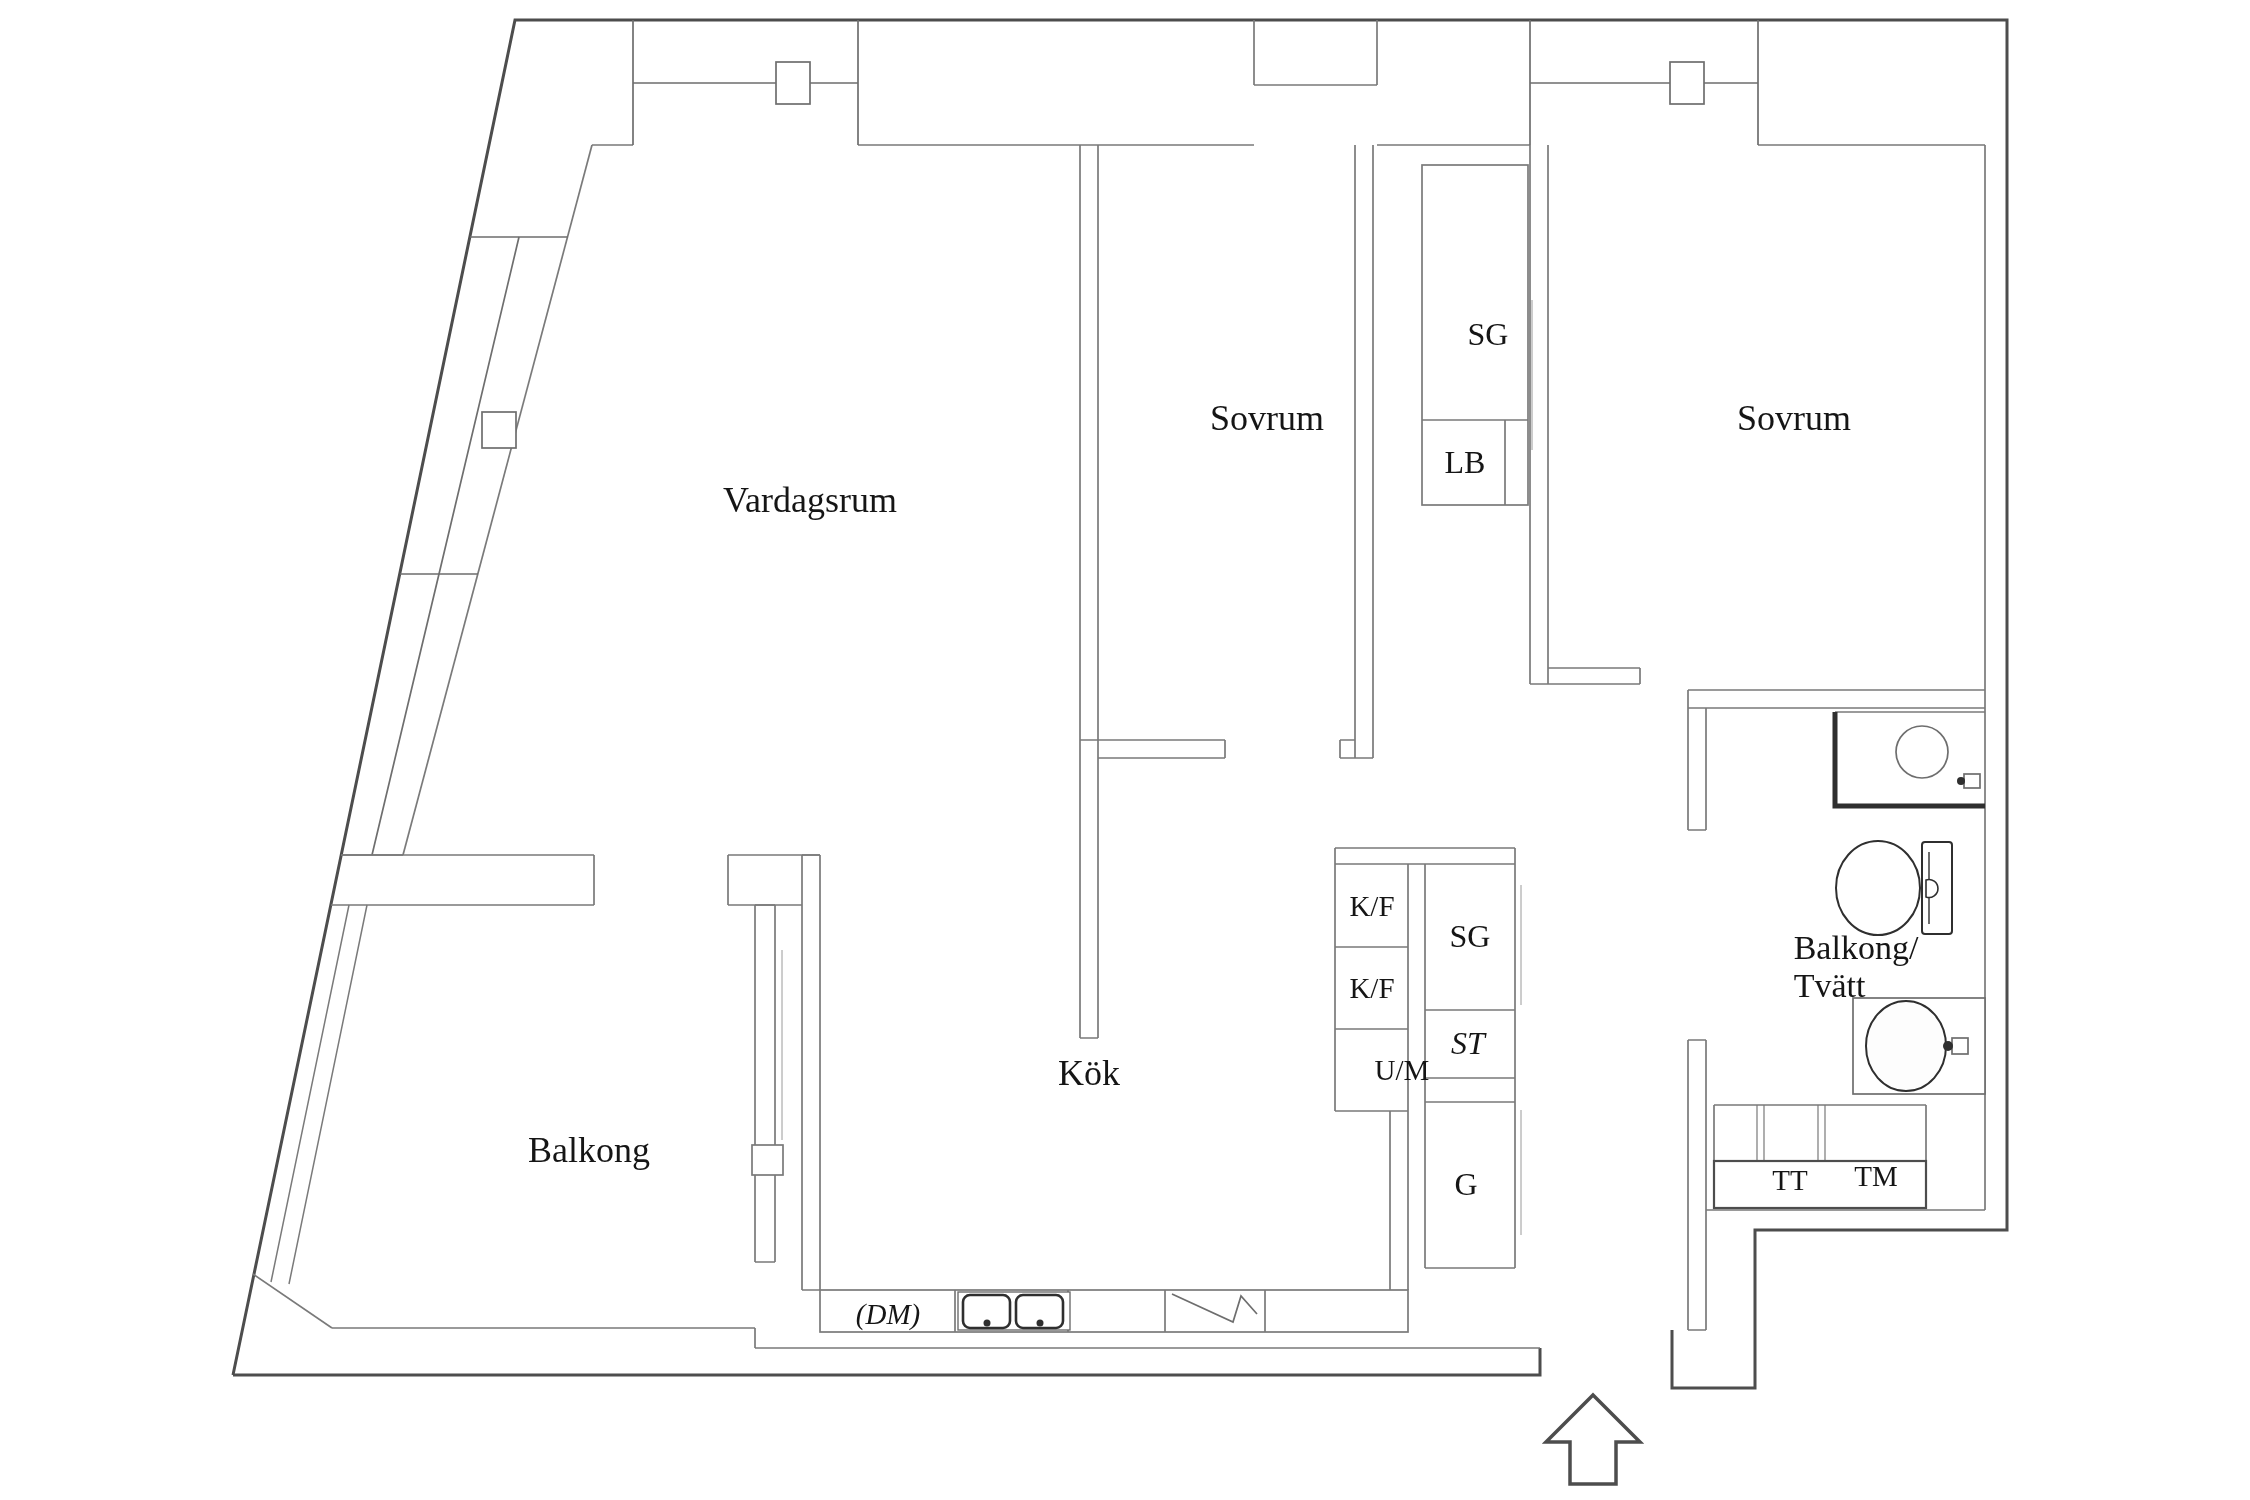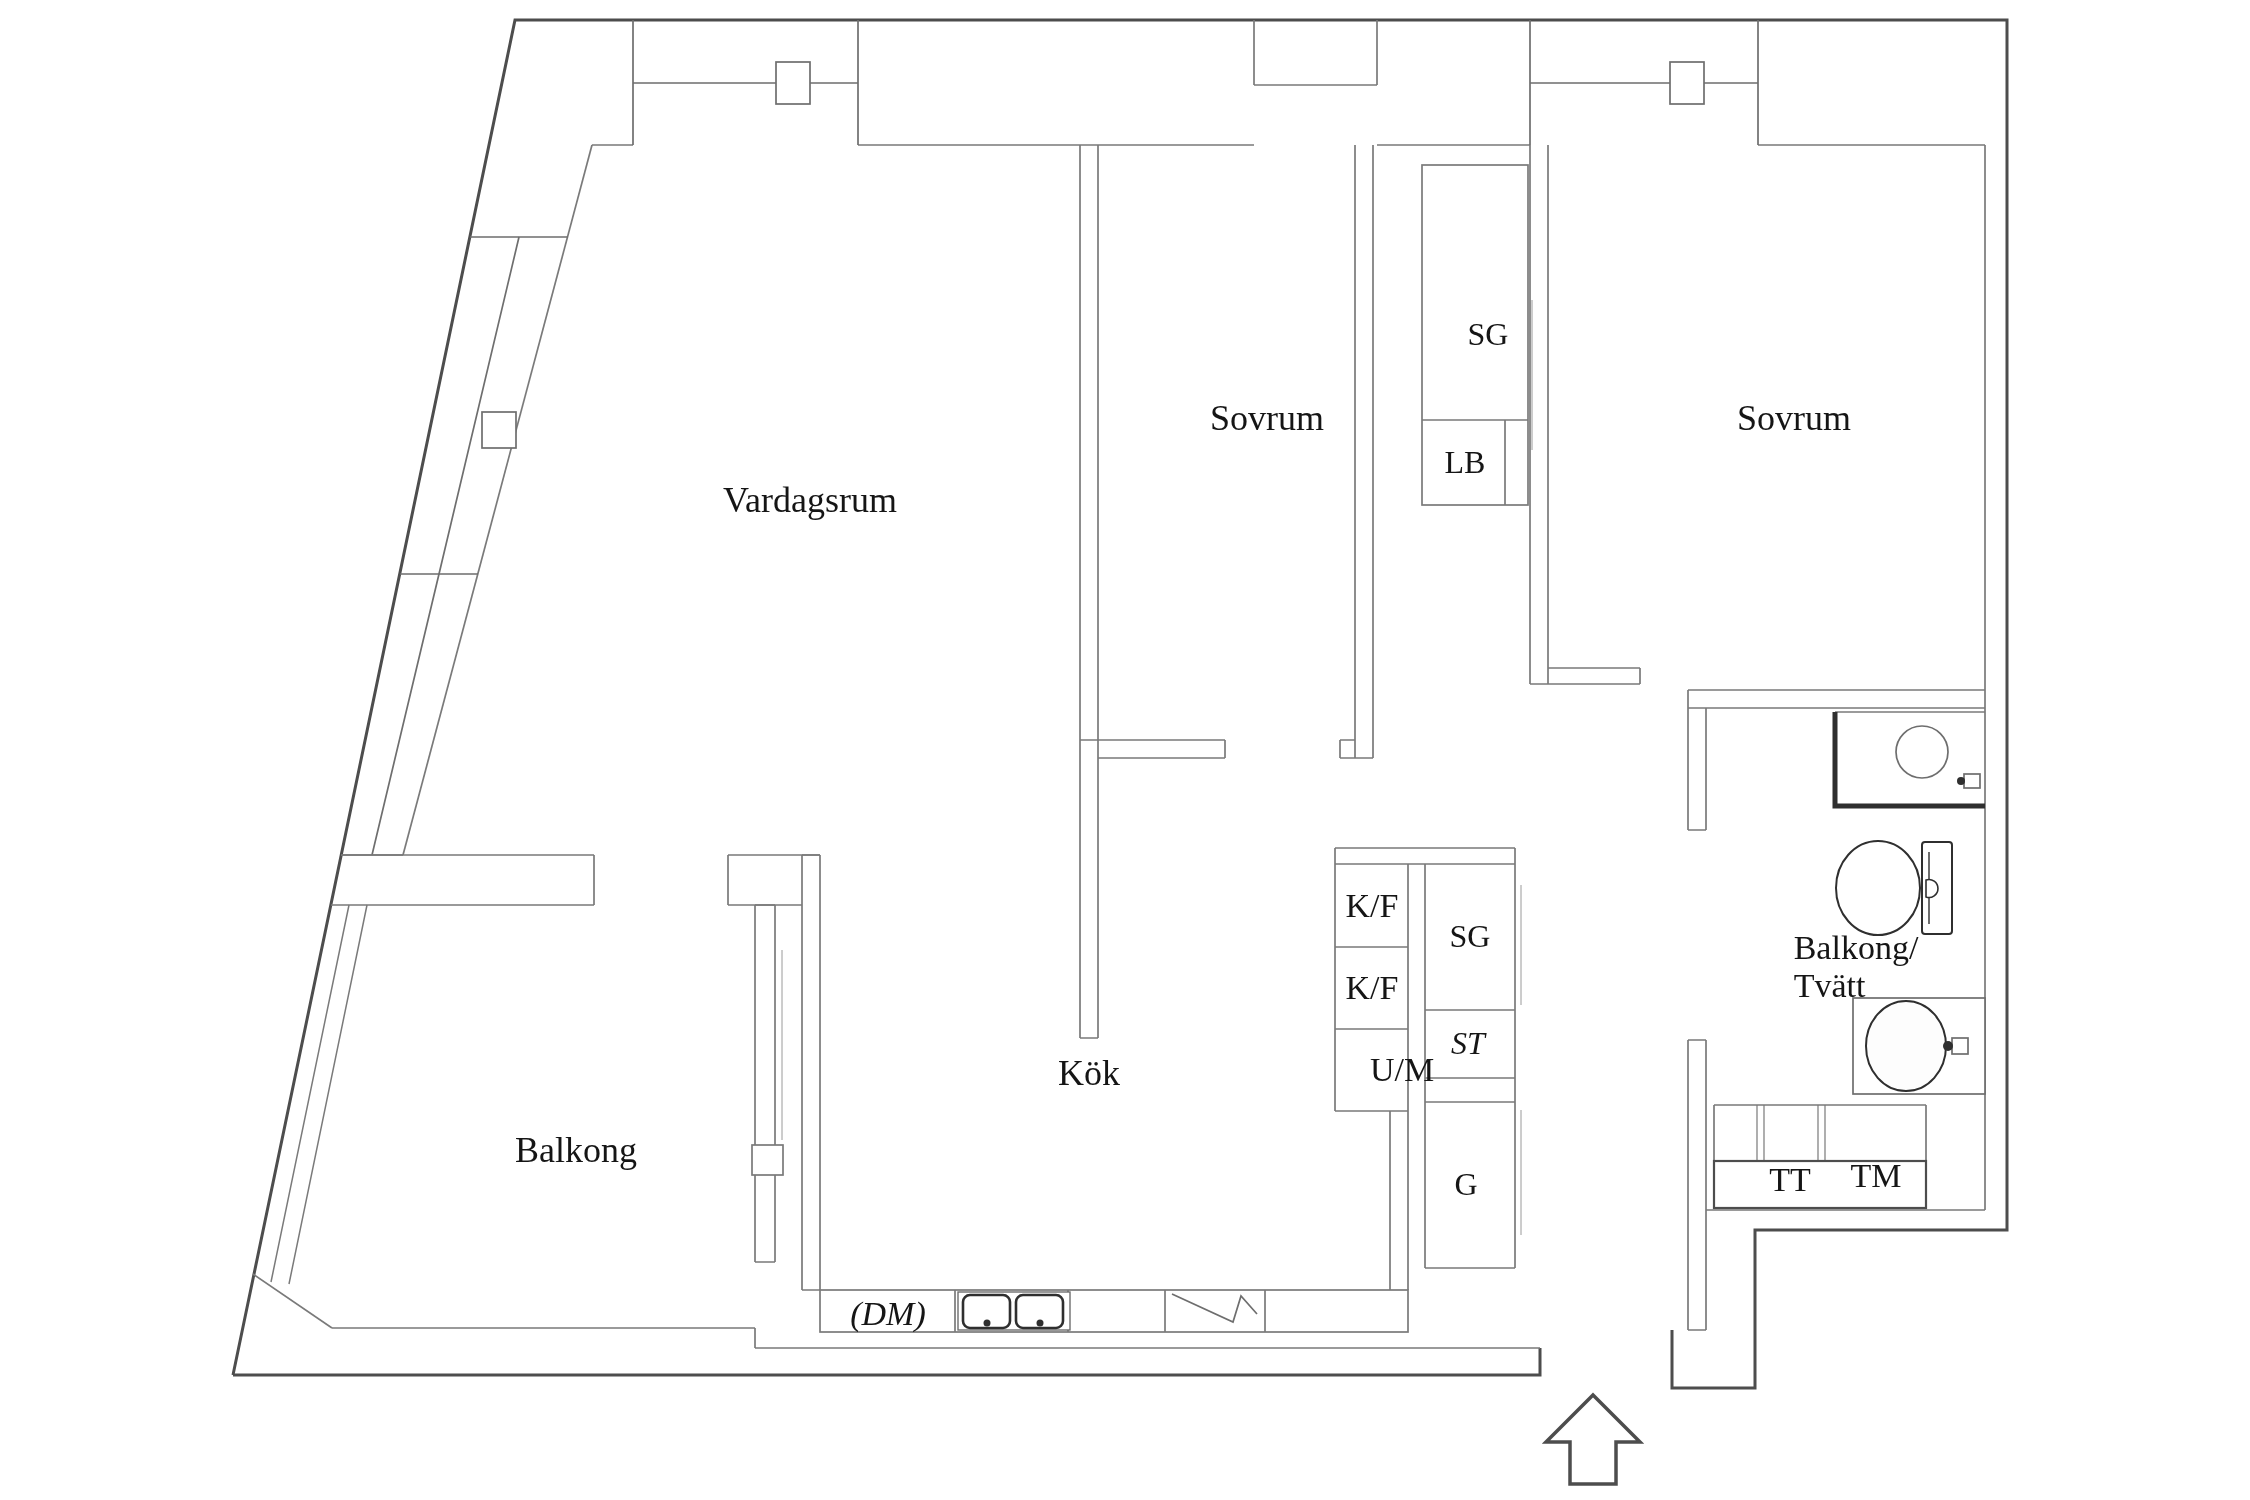--- a/index.html
+++ b/index.html
@@ -6,21 +6,21 @@
     --wall-dark:#4d4d4d; --wall:#6e6e6e; --wall-light:#9a9a9a;
     --fixture:#2f2f2f; --text:#151515; --bg:#ffffff;
   }
   html,body{margin:0;padding:0;background:var(--bg);}
   .plan{position:relative;width:2250px;height:1500px;background:var(--bg);overflow:hidden;
         font-family:"Liberation Serif","DejaVu Serif",serif;}
   .plan svg{position:absolute;left:0;top:0;}
   .lbl{position:absolute;transform:translate(-50%,-50%);color:var(--text);
        font-family:"Liberation Serif","DejaVu Serif",serif;white-space:nowrap;
        text-align:left;line-height:1.12;}
-  .fs36{font-size:36px;} .fs34{font-size:34px;} .fs32{font-size:32px;} .fs30{font-size:34px;}
+  .fs36{font-size:36px;} .fs34{font-size:34px;} .fs32{font-size:32px;} .fs30{font-size:29px;}
 </style>
 </head>
 <body>
 
 <div class="plan">
 
   <svg width="2250" height="1500" viewBox="0 0 2250 1500">
 
     <g fill="none" stroke="#4d4d4d" stroke-width="3">
       <path d="M 233,1375 L 515,20 L 2007,20 L 2007,1230 L 1755,1230 L 1755,1388 L 1672,1388 L 1672,1330"></path>
@@ -149,21 +149,21 @@
 
     <g>
       <polygon points="1593,1395 1546,1442 1570,1442 1570,1484 1616,1484 1616,1442 1640,1442" fill="#ffffff" stroke="#4d4d4d" stroke-width="3.5" stroke-linejoin="miter"></polygon>
     </g>
   </svg>
 
   <div class="lbl fs36" style="left:810px;top:500px;">Vardagsrum</div>
   <div class="lbl fs36" style="left:1267px;top:418px;">Sovrum</div>
   <div class="lbl fs36" style="left:1794px;top:418px;">Sovrum</div>
   <div class="lbl fs36" style="left:1089px;top:1073px;">Kök</div>
-  <div class="lbl fs36" style="left:576px;top:1150px;">Balkong</div>
+  <div class="lbl fs36" style="left:589px;top:1150px;">Balkong</div>
   <div class="lbl fs34" style="left:1856px;top:967px;">
     <div>Balkong/</div>
     <div>Tvätt</div>
   </div>
 
   <div class="lbl fs32" style="left:1488px;top:335px;">SG</div>
   <div class="lbl fs32" style="left:1465px;top:463px;">LB</div>
   <div class="lbl fs30" style="left:1372px;top:906px;">K/F</div>
   <div class="lbl fs30" style="left:1372px;top:988px;">K/F</div>
   <div class="lbl fs30" style="left:1372px;top:1070px;margin-left:30px;">U/M</div>

